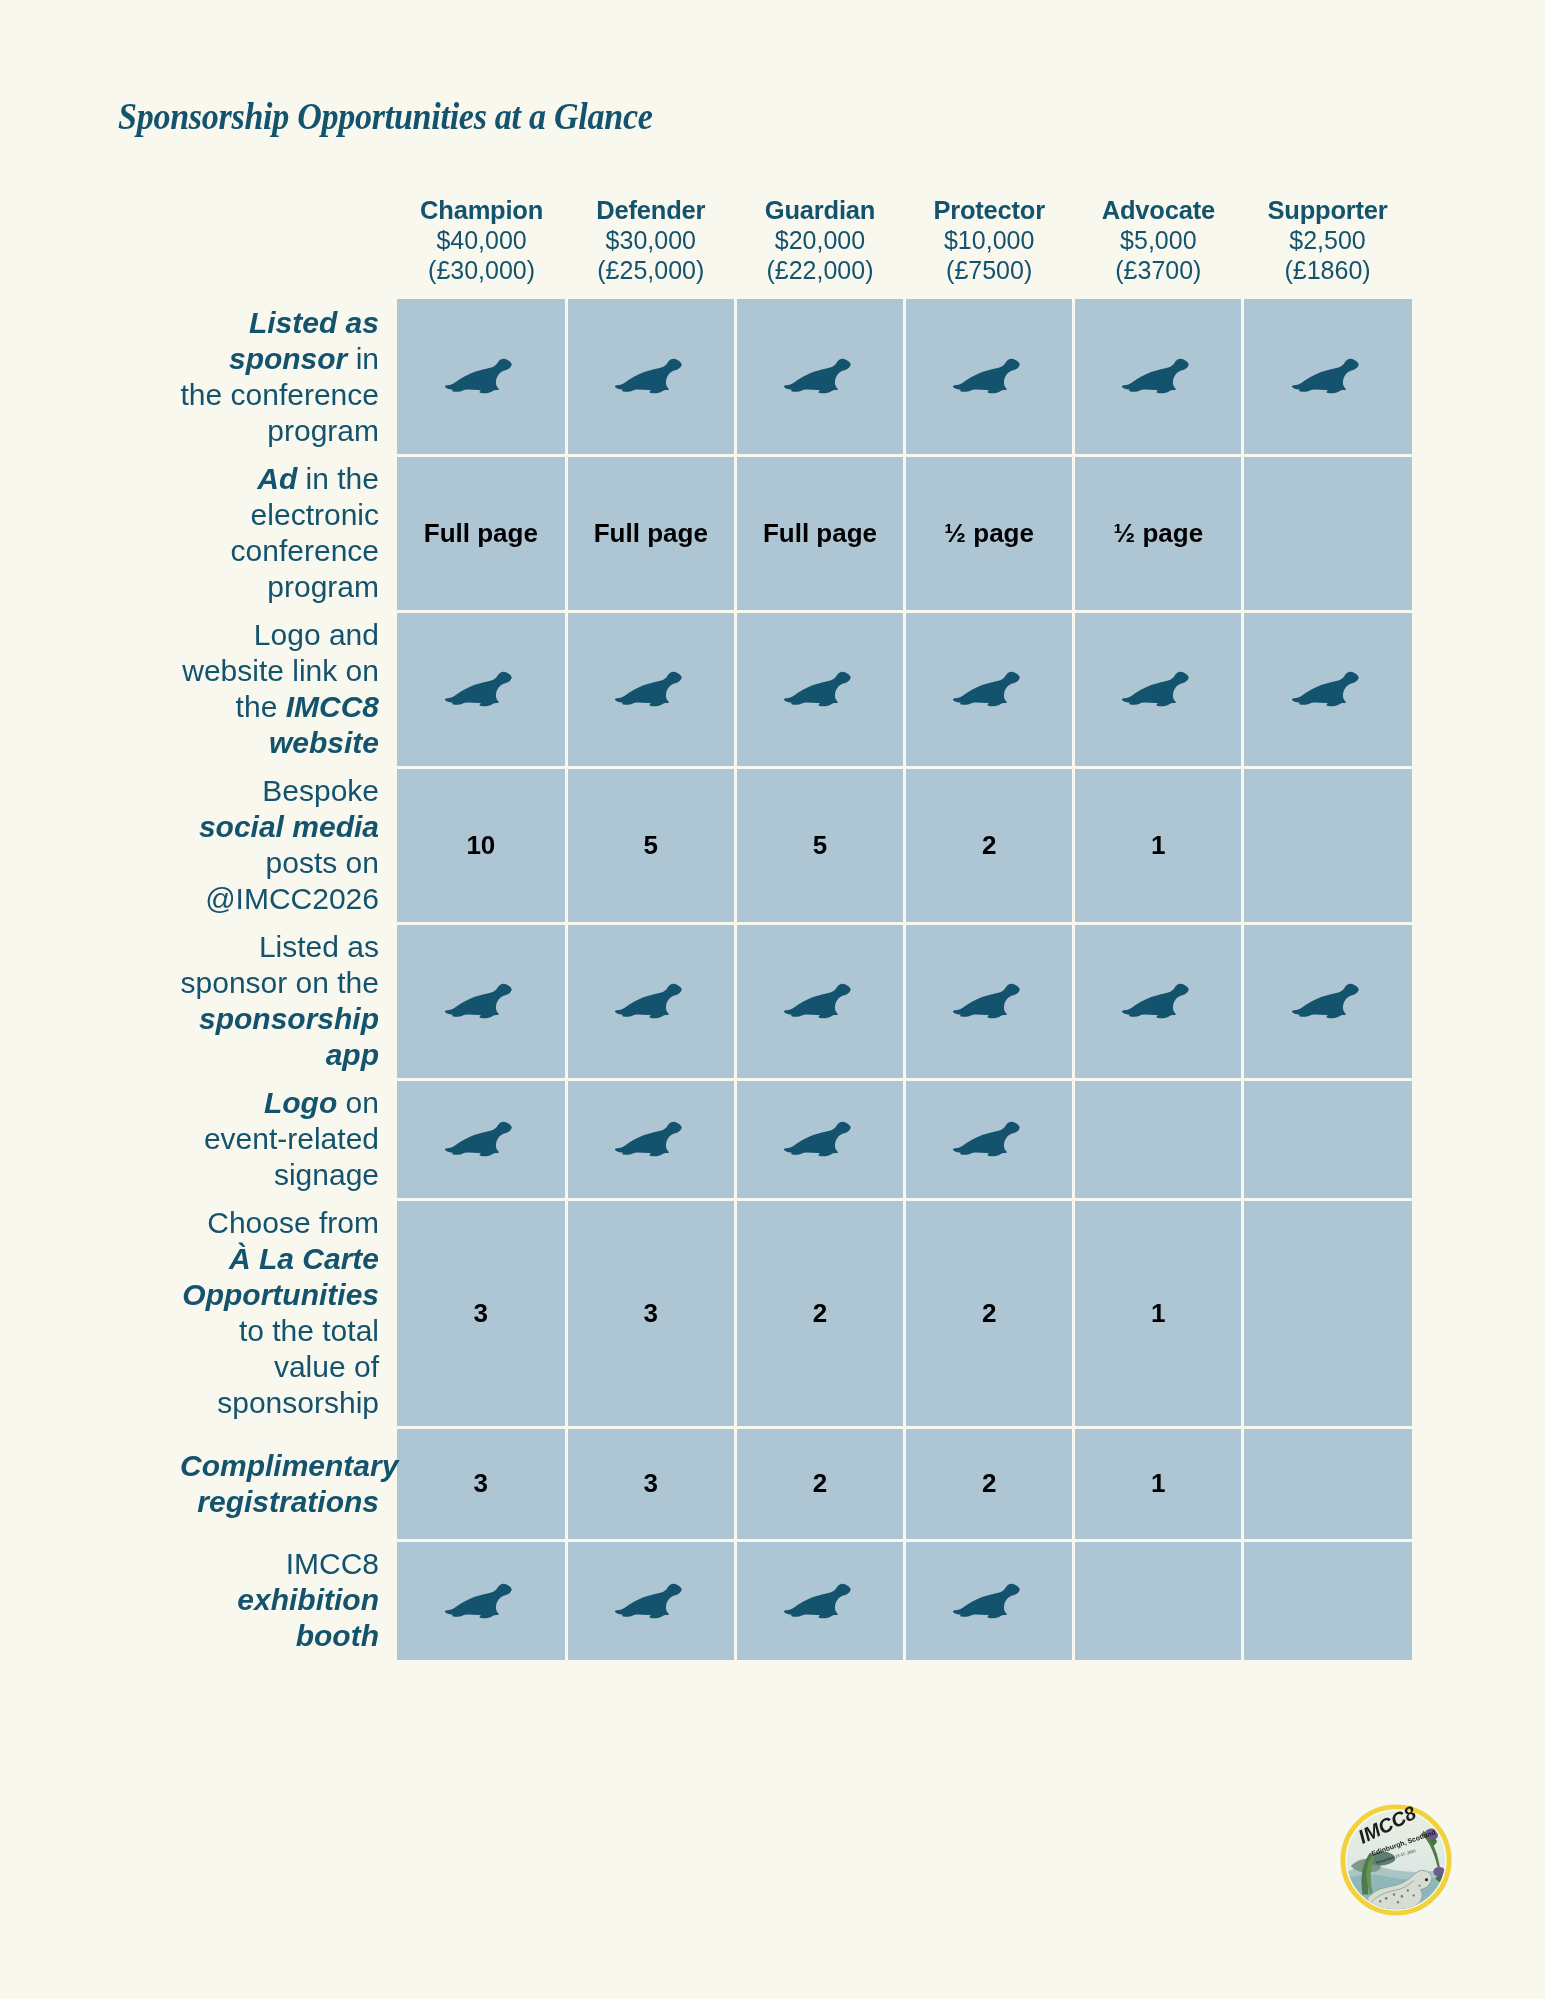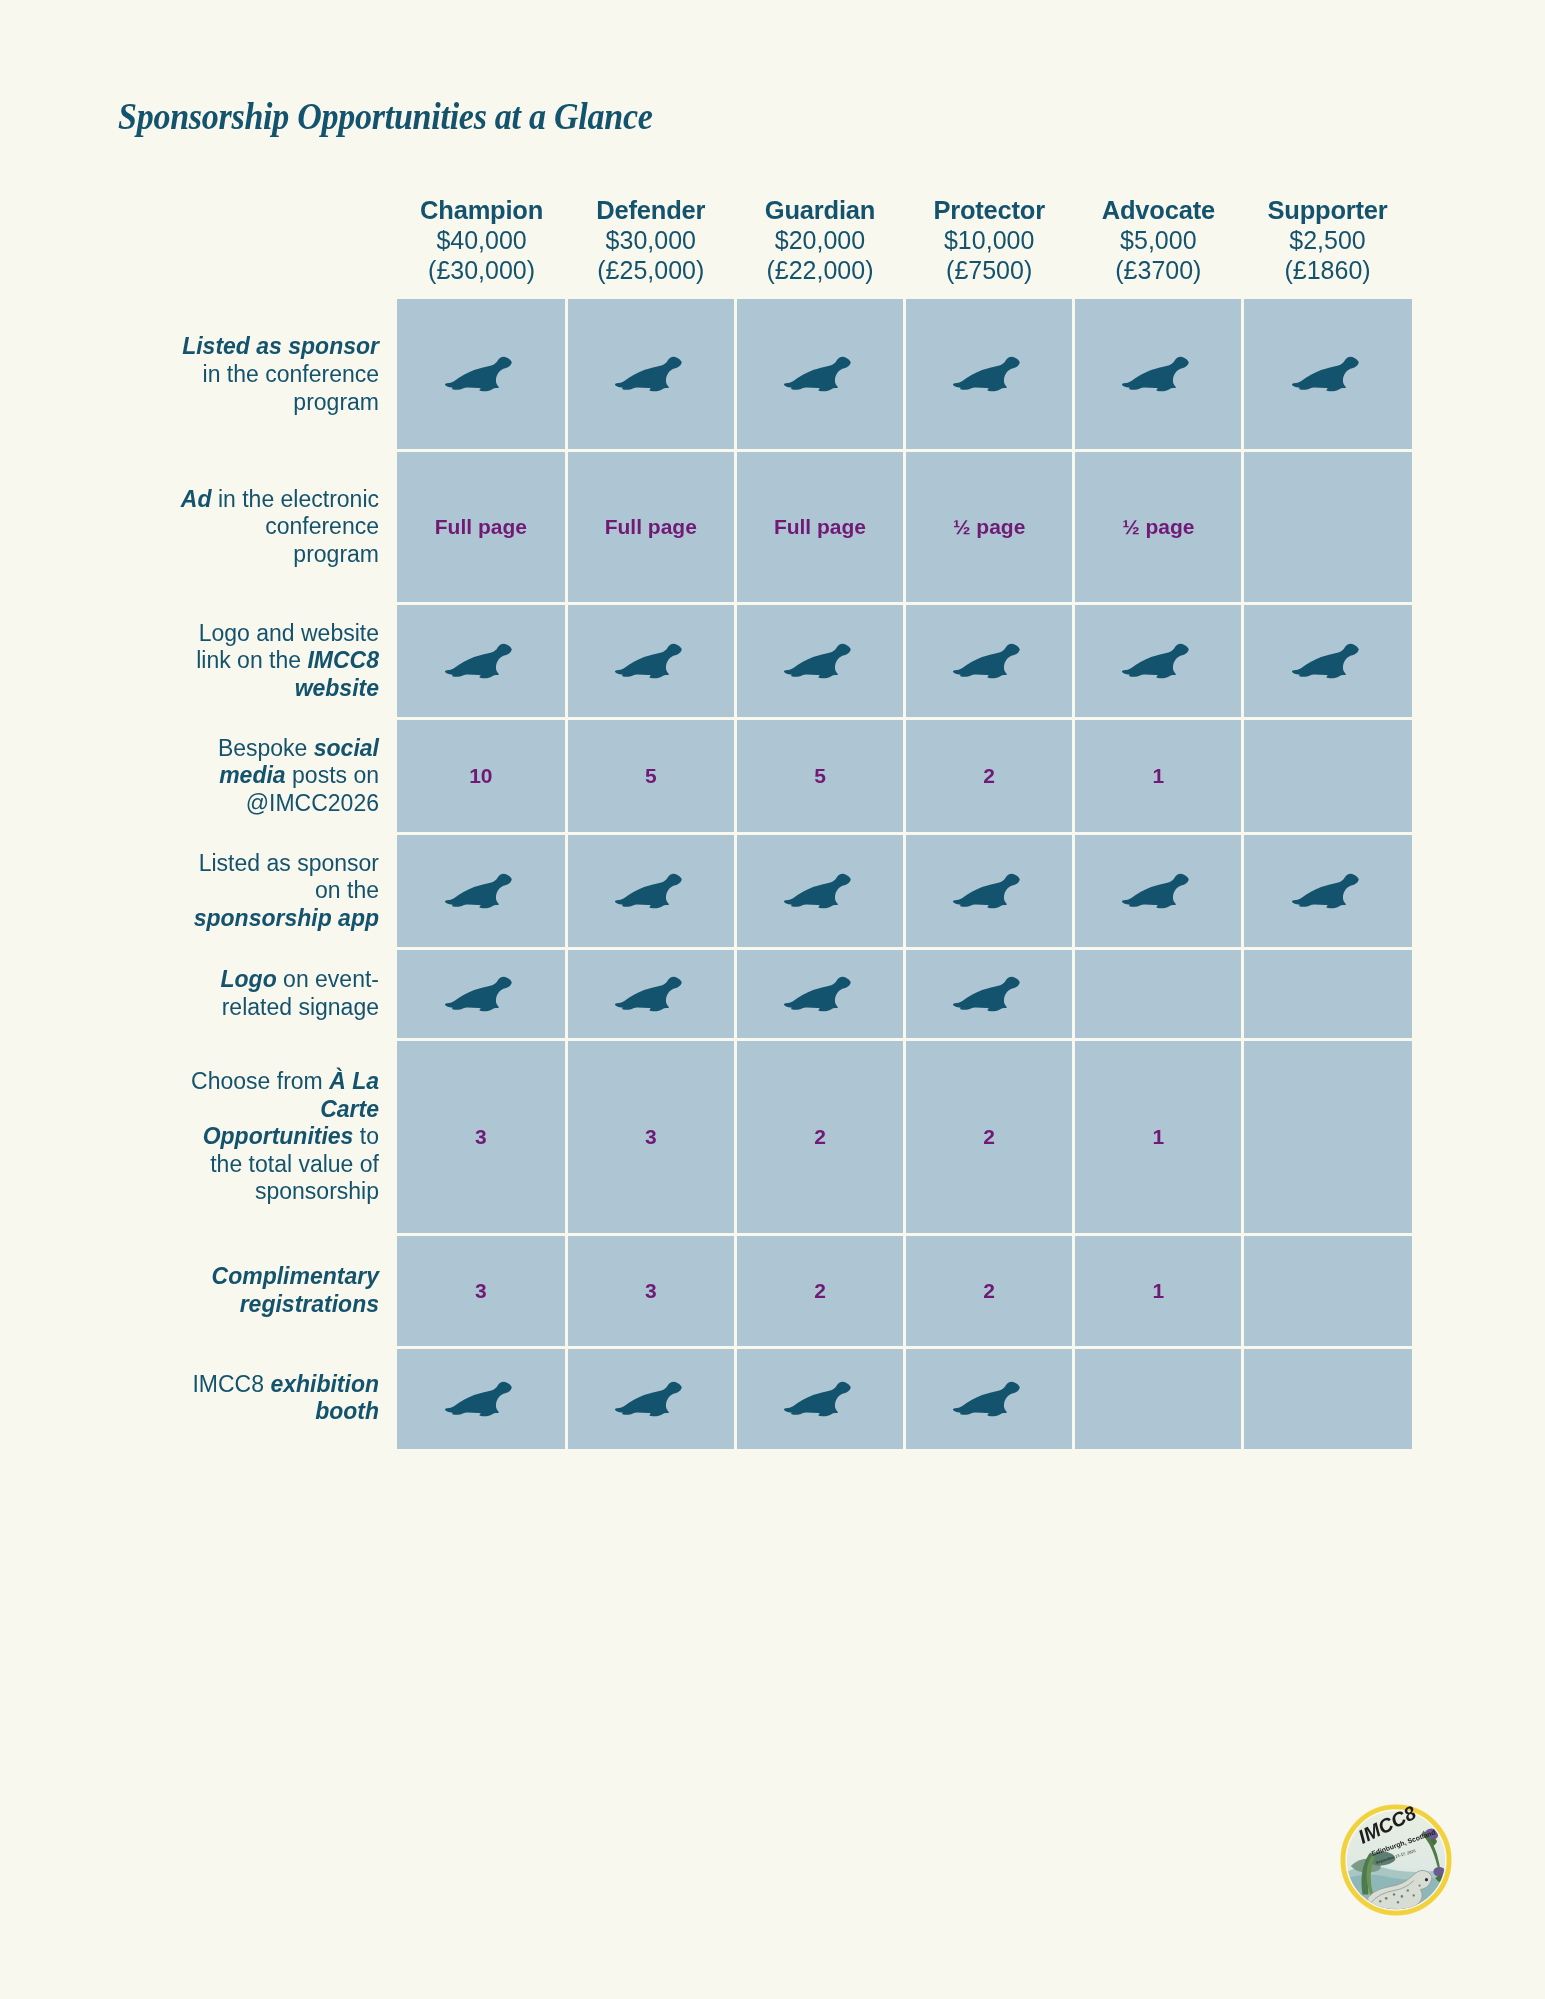--- a/index.html
+++ b/index.html
@@ -73,39 +73,39 @@
     font-size: 25px;
     font-weight: normal;
     line-height: 1.2;
   }
 
   
   tbody th.rowlabel {
     text-align: right;
     vertical-align: middle;
     padding: 6px 18px 6px 0;
-    font-size: 23px;
+    font-size: 30px;
     font-weight: normal;
     line-height: 1.2;
     color: #14536e;
     background: transparent;
   }
   tbody th.rowlabel b {
     font-weight: bold;
     font-style: italic;
   }
   tbody td {
     background: #aec6d3;
     border-right: 3px solid #f9f8ee;
     border-bottom: 3px solid #f9f8ee;
     text-align: center;
     vertical-align: middle;
-    font-size: 21px;
+    font-size: 26px;
     font-weight: bold;
-    color: #701a75;
+    color: #000000;
     height: 60px;
   }
   tbody tr:last-child td { border-bottom: none; }
   tbody td:last-child { border-right: none; }
 
   
   tr[data-h="1"] td { height: 148px; }
   tr[data-h="2"] td { height: 148px; }
   tr[data-h="3"] td { height: 110px; }
   tr[data-h="4"] td { height: 110px; }

